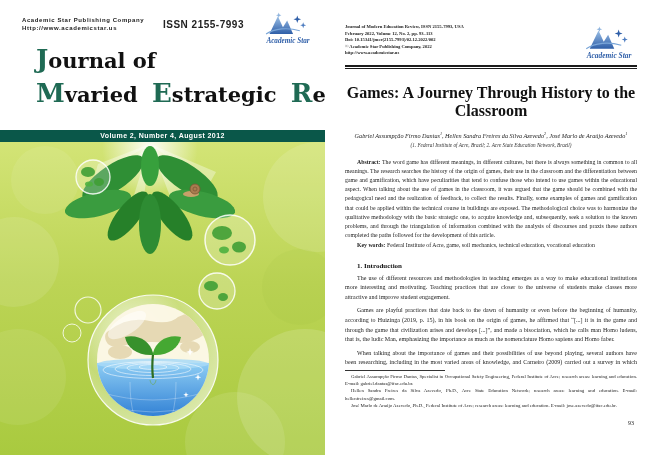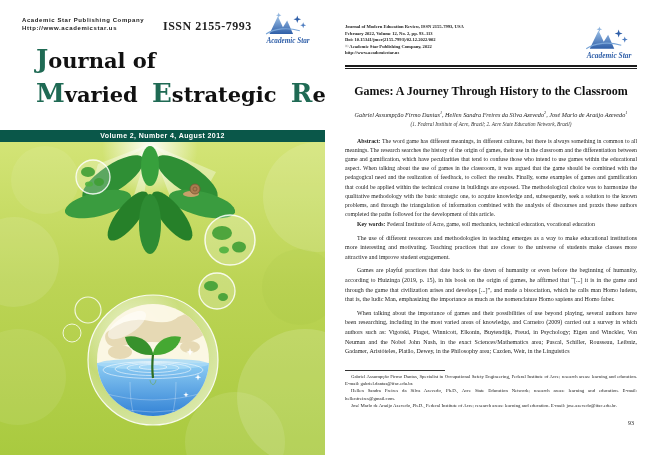--- a/index.html
+++ b/index.html
@@ -3,22 +3,22 @@
 <meta charset="utf-8">
 <style>
   html,body{margin:0;padding:0;}
   body{width:650px;height:460px;position:relative;background:#ffffff;overflow:hidden;
        font-family:"Liberation Serif",serif;color:#1a1a1a;}
 
   
   .cover{position:absolute;left:0;top:0;width:325px;height:460px;background:#fff;}
   .pub-block{position:absolute;left:22px;top:16px;font-family:"Liberation Sans",sans-serif;
              font-size:6px;font-weight:bold;letter-spacing:.6px;line-height:8px;color:#222;}
-  .issn{position:absolute;left:163px;top:19px;font-family:Liberation Serif, serif;
-        font-size:12px;font-weight:bold;letter-spacing:.5px;color:#222;}
+  .issn{position:absolute;left:163px;top:19px;font-family:Liberation Sans, sans-serif;
+        font-size:10px;font-weight:bold;letter-spacing:.5px;color:#222;}
   .logo{position:absolute;}
   .logo-cover{right:10px;top:10px;width:54px;height:38px;}
   .cover-title{position:absolute;left:36px;font-family:"DejaVu Serif",serif;font-weight:bold;
                color:#111;font-size:21px;white-space:nowrap;}
   .cover-title .cap{font-size:26px;color:#1f6a54;}
   .cover-title .word{margin-right:7px;}
   .title-line1{top:44px;}
   .title-line2{top:78px;}
   .volume-bar{position:absolute;left:0;top:130px;width:325px;height:12px;background:#0a5749;
               color:#fff;font-family:"Liberation Sans",sans-serif;font-size:7px;font-weight:bold;
@@ -26,21 +26,21 @@
   .cover-art{position:absolute;left:0;top:142px;width:325px;height:313px;display:block;}
 
   
   .page{position:absolute;left:325px;top:0;width:325px;height:460px;background:#fff;}
   .page-body{position:absolute;top:24px;left:20px;right:13px;bottom:88px;overflow:hidden;}
   .hdr-row{display:flex;justify-content:space-between;align-items:flex-start;}
   .hdr-lines{font-size:4.6px;font-weight:bold;line-height:6.6px;color:#222;}
   .logo-page{width:56px;height:37px;flex:0 0 auto;margin-top:1px;}
   .hdr-rule-thick{height:2px;background:#1c1c1c;margin-top:3px;}
   .hdr-rule-thin{height:1px;background:#1c1c1c;margin-top:1px;}
-  .paper-title{text-align:center;font-size:12px;font-weight:bold;margin-top:15px;color:#111;}
+  .paper-title{text-align:center;font-size:16px;font-weight:bold;margin-top:15px;color:#111;}
   .authors{text-align:center;font-style:italic;font-size:6.2px;margin-top:11px;color:#222;}
   .authors sup{font-size:4.2px;vertical-align:super;}
   .affiliation{text-align:center;font-style:italic;font-size:5.2px;margin-top:2.5px;color:#333;}
   .abs{font-size:5.8px;line-height:9.2px;text-align:justify;margin-top:10px;color:#222;}
   .abs .lbl,.kw .lbl{font-weight:bold;}
   .indent{text-indent:12px;}
   .kw{font-size:5.8px;line-height:9.2px;text-align:justify;text-indent:12px;margin-top:1px;color:#222;}
   .sec-heading{font-size:7px;font-weight:bold;margin:11px 0 0 12px;color:#111;}
   .para{font-size:6px;line-height:9.6px;text-align:justify;text-indent:12px;margin-top:4px;color:#222;}
   .footnote-area{position:absolute;left:20px;right:13px;top:370px;background:#fff;}
@@ -257,20 +257,21 @@
     <p class="abs indent" style="margin-bottom: 0px;">
       <span class="lbl">Abstract:</span>
       <span>The word game has different meanings, in different cultures, but there is always something in common to all meanings. The research searches the history of the origin of games, their use in the classroom and the differentiation between game and gamification, which have peculiarities that tend to confuse those who intend to use games within the educational aspect. When talking about the use of games in the classroom, it was argued that the game should be combined with the pedagogical need and the realization of feedback, to collect the results. Finally, some examples of games and gamification that could be applied within the technical course in buildings are exposed. The methodological choice was to harmonize the qualitative methodology with the basic strategic one, to acquire knowledge and, subsequently, seek a solution to the known problems, and through the triangulation of information combined with the analysis of discourses and praxis these authors completed the paths followed for the development of this article.</span>
     </p>
 
     <p class="kw" style="margin-bottom: 0px;">
       <span class="lbl">Key words:</span>
       <span>Federal Institute of Acre, game, soil mechanics, technical education, vocational education</span>
     </p>
 
+    <div class="sec-heading">1. Introduction</div>
 
     <p class="para" style="margin-bottom: 0px;">The use of different resources and methodologies in teaching emerges as a way to make educational institutions more interesting and motivating. Teaching practices that are closer to the universe of students make classes more attractive and improve student engagement.</p>
     <p class="para" style="margin-bottom: 0px;">Games are playful practices that date back to the dawn of humanity or even before the beginning of humanity, according to Huizinga (2019, p. 15), in his book on the origin of games, he affirmed that “[...] it is in the game and through the game that civilization arises and develops [...]”, and made a bisociation, which he calls man Homo ludens, that is, the ludic Man, emphasizing the importance as much as the nomenclature Homo sapiens and Homo faber.</p>
     <p class="para" style="margin-bottom: 0px;">When talking about the importance of games and their possibilities of use beyond playing, several authors have been researching, including in the most varied areas of knowledge, and Carneiro (2009) carried out a survey in which authors such as: Vigotski, Piaget, Winnicott, Elkonin, Buytendijk, Freud, in Psychology; Eigen and Winckler, Von Neuman and the Nobel John Nash, in the exact Sciences/Mathematics area; Pascal, Schiller, Rousseau, Leibniz, Gadamer, Aristóteles, Platão, Dewey, in the Philosophy area; Cazden, Weir, in the Linguistics</p>
   </div>
 
   <div class="footnote-area">
     <div class="fn-rule"></div>
     <p class="footnote" style="margin: 0px;">Gabriel Assumpção Firmo Dantas, Specialist in Occupational Safety Engineering, Federal Institute of Acre; research areas: learning and education. E-mail: gabriel.dantas@ifac.edu.br.</p>
     <p class="footnote" style="margin:0">Hellen Sandra Freires da Silva Azevedo, Ph.D., Acre State Education Network; research areas: learning and education. E-mail: hellenfreires@gmail.com.</p>

